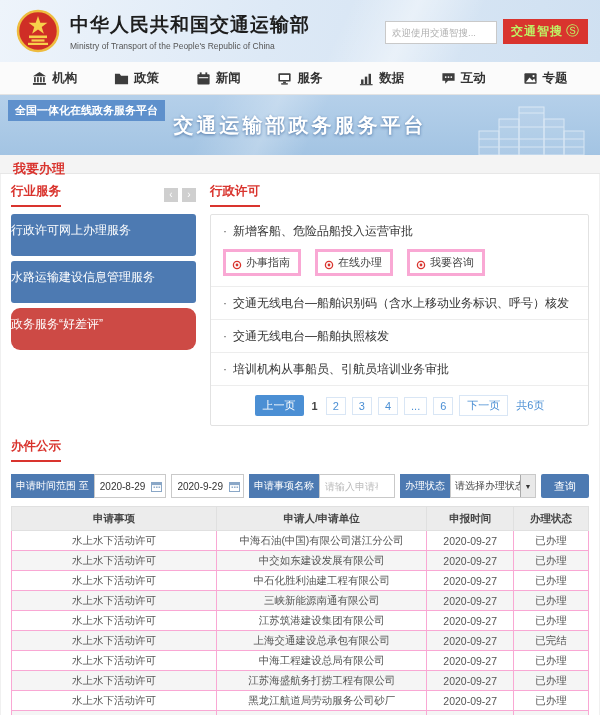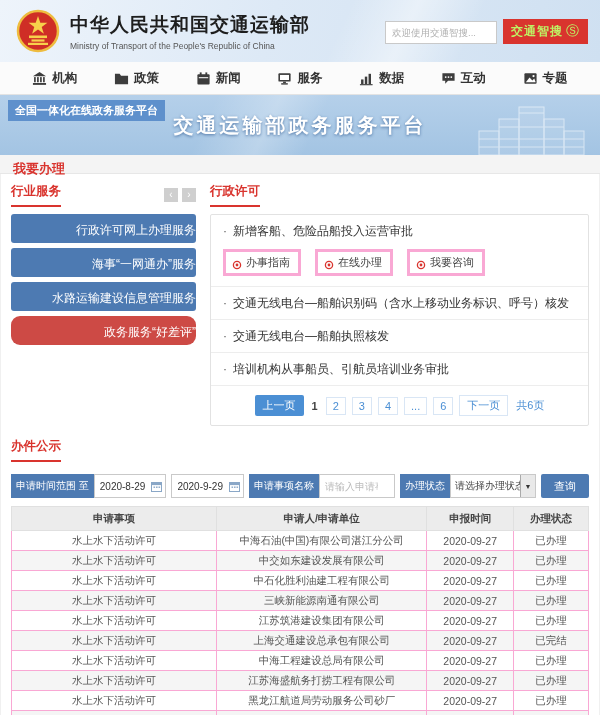--- a/index.html
+++ b/index.html
@@ -69,22 +69,22 @@
   
   .main { display:flex; padding:10px 10px 4px; }
   .col-left { width:185px; flex:none; }
   .col-right { flex:1; margin-left:14px; min-width:0; }
   .tabrow { display:flex; align-items:center; height:22px; margin-bottom:8px; }
   .tab { color:#d9342e; font-size:12.5px; font-weight:bold; border-bottom:2px solid #d9342e; padding-bottom:5px; }
   .arrows { margin-left:auto; display:flex; gap:4px; }
   .arrow-btn { width:14px; height:14px; background:#cfcfcf; color:#fff; font-size:10px; line-height:13px;
     text-align:center; cursor:pointer; }
   .side-btn {
-    height:29px; line-height:33px; border-radius:3px; background:#4d7ab2; color:#fff;
-    text-align:right; font-size:12px; margin-bottom:5px; cursor:pointer;
+    height:42px; line-height:33px; border-radius:3px; background:#4d7ab2; color:#fff;
+    text-align:left; font-size:12px; margin-bottom:5px; cursor:pointer;
   }
   .side-btn.red { background:#cd4a45;border-radius:9px; }
 
   .listbox { border:1px solid #e2e2e2; border-radius:2px; font-size:12px; }
   .perm-item { padding:8px 12px 7px; color:#333; }
   .perm-item .bullet { color:#555; margin-right:6px; }
   .perm-item + .perm-item, .chips-row + .perm-item { border-top:1px solid #ededed; }
   .perm-title { cursor:pointer; }
   .chips-row { display:flex; gap:14px; padding:2px 12px 10px; }
   .chip { border:3px solid #f9a8d4; padding:3px 8px 3px 6px; font-size:11px; color:#444;
@@ -236,21 +236,20 @@
 
       <div class="col-left">
         <div class="tabrow">
           <span class="tab">行业服务</span>
           <span class="arrows">
             <span class="arrow-btn">‹</span>
             <span class="arrow-btn">›</span>
           </span>
         </div>
         <div class="side-btn">行政许可网上办理服务</div>
-        <div class="side-btn">海事“一网通办”服务</div>
         <div class="side-btn">水路运输建设信息管理服务</div>
         <div class="side-btn red">政务服务“好差评”</div>
       </div>
 
       <div class="col-right">
         <div class="tabrow">
           <span class="tab">行政许可</span>
         </div>
         <div class="listbox">
           <div class="perm-item">

